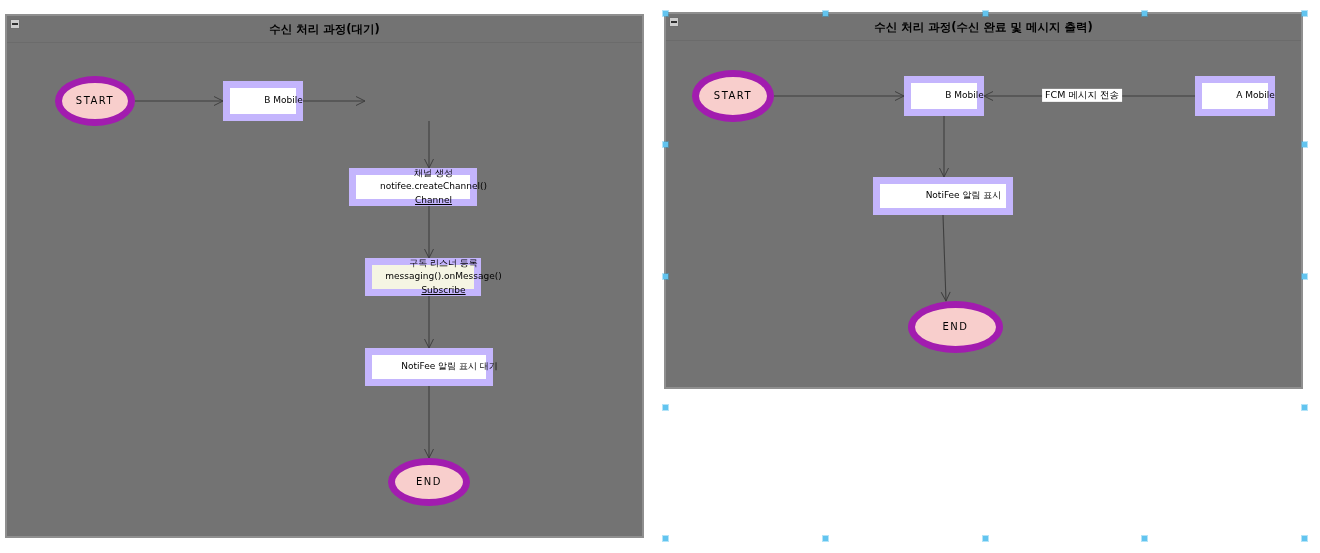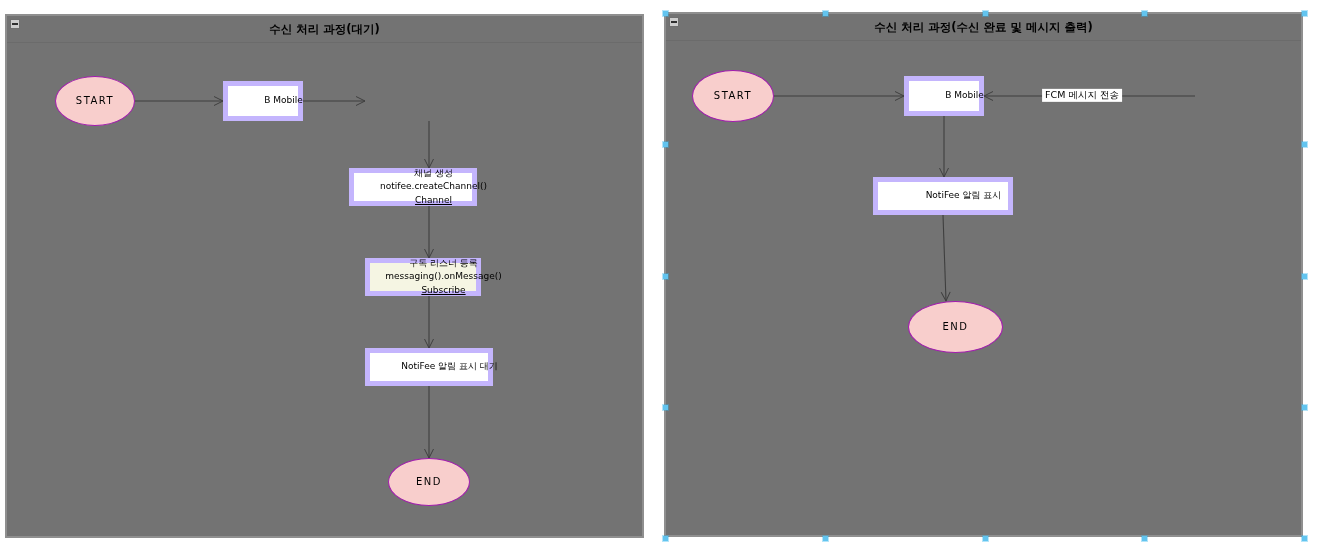--- a/index.html
+++ b/index.html
@@ -8,42 +8,42 @@
     background:#ffffff;
     font-family:"DejaVu Sans","Liberation Sans",sans-serif;
     color:#000;
   }
   .frame{
     position:absolute;box-sizing:border-box;
     border:2px solid #8f8f8f;background:#737373;
     display:flex;flex-direction:column;
   }
   .frame-left{left:5px;top:14px;width:639px;height:524px;}
-  .frame-right{left:664px;top:12px;width:639px;height:525px;}
+  .frame-right{left:664px;top:12px;width:639px;height:377px;}
   .frame-title{
     height:26px;flex:0 0 26px;border-bottom:1px solid #6b6b6b;
     display:flex;align-items:center;justify-content:center;
     font-weight:bold;font-size:11.5px;position:relative;
   }
   .collapse-btn{
     position:absolute;left:3px;top:3px;width:10px;height:10px;
     box-sizing:border-box;border:1px solid #6f6f6f;background:#cdcdcd;
   }
   .collapse-btn::after{
     content:"";position:absolute;left:1px;right:1px;top:3px;height:2px;background:#2e2e2e;
   }
   .frame-body{position:relative;flex:1;}
   svg.edges{position:absolute;left:0;top:0;width:100%;height:100%;overflow:visible;}
   .node{
     position:absolute;box-sizing:border-box;
     display:flex;flex-direction:column;align-items:center;justify-content:center;
     font-size:9px;line-height:1.45;text-align:center;white-space:nowrap;
   }
-  .node.rect{border:5px solid #c4b5fd;padding-left:41px;}
-  .node.ellipse{border:1px solid #a21caf;border-radius:50%;font-size:10px;letter-spacing:1.5px;}
+  .node.rect{border:7px solid #c4b5fd;padding-left:41px;}
+  .node.ellipse{border:7px solid #a21caf;border-radius:50%;font-size:10px;letter-spacing:1.5px;}
   .underline{text-decoration:underline;}
   .edge-label{
     position:absolute;transform:translate(-50%,-55%);
     background:#ffffff;padding:0 3px;font-size:9.5px;white-space:nowrap;
   }
   .conn-point{
     position:absolute;width:5px;height:5px;
     background:#62c4ef;box-shadow:0 0 0 1px rgba(41,179,236,.35);
   }
 </style>
@@ -111,20 +111,23 @@
         <polyline points="278,75 278,136" fill="none" stroke="#3f3f3f" stroke-width="1.1" marker-end="url(#arr1)"></polyline>
         <polyline points="277,174 280,260" fill="none" stroke="#3f3f3f" stroke-width="1.1" marker-end="url(#arr1)"></polyline>
       </svg>
       <span class="edge-label" style="left: 416px; top: 55px;">FCM 메시지 전송</span>
       <div class="node ellipse" style="left: 26px; top: 29px; width: 82px; height: 52px; background: rgb(248, 206, 204);">
         <span>START</span>
       </div>
       <div class="node rect" style="left: 238px; top: 35px; width: 80px; height: 40px; background: rgb(255, 255, 255);">
         <span>B Mobile</span>
       </div>
+      <div class="node rect" style="left: 529px; top: 35px; width: 80px; height: 40px; background: rgb(255, 255, 255);">
+        <span>A Mobile</span>
+      </div>
       <div class="node rect" style="left: 207px; top: 136px; width: 140px; height: 38px; background: rgb(255, 255, 255);">
         <span>NotiFee 알림 표시</span>
       </div>
       <div class="node ellipse" style="left: 242px; top: 260px; width: 95px; height: 52px; background: rgb(248, 206, 204);">
         <span>END</span>
       </div>
     </div>
 <div class="conn-point" style="left: -3px; top: -3px;"></div>
     <div class="conn-point" style="left: -3px; top: 522px;"></div>
     <div class="conn-point" style="left: 636px; top: -3px;"></div>

